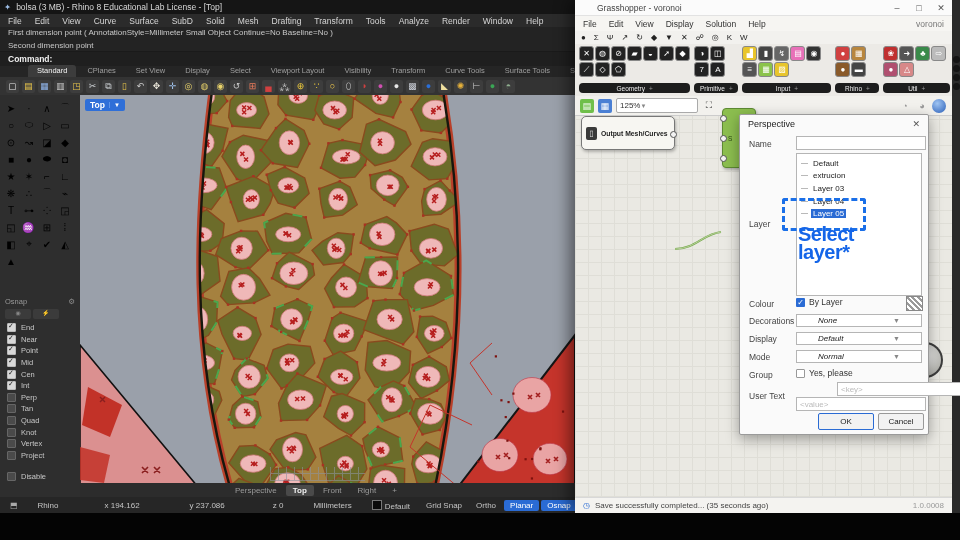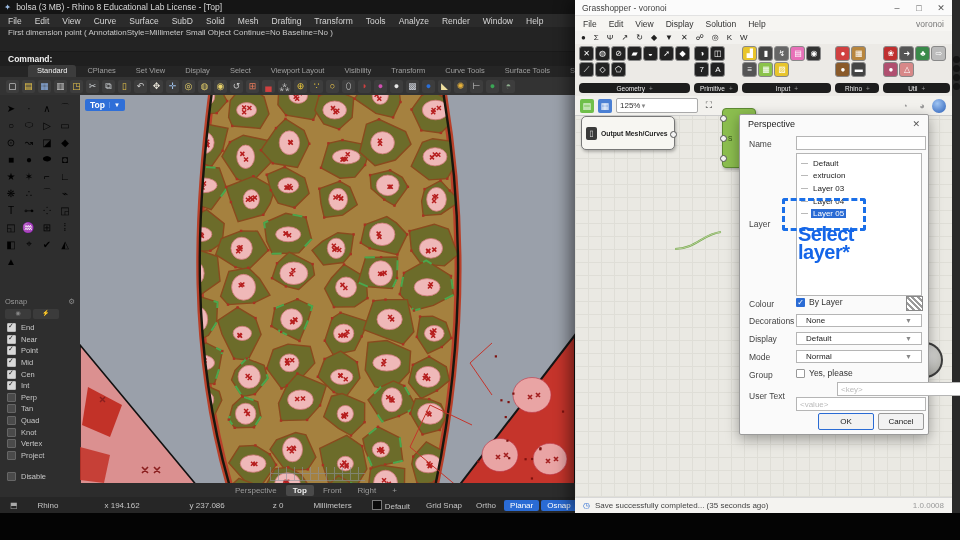--- a/index.html
+++ b/index.html
@@ -41,21 +41,21 @@
   #vp-tabs{left:80px;top:483px;width:495px;height:14px;background:#2c2c2c;display:flex;align-items:center;gap:2px;padding-left:148px;color:#9b9b9b;font-size:8px;}
   #vp-tabs .vtab{padding:1px 7px;border-radius:2px;}
   #vp-tabs .vtab.active{background:#4a4a4a;color:#f0f0f0;font-weight:bold;}
   #r-status{left:0;top:497px;width:575px;height:16px;background:#262626;color:#c4c4c4;font-size:8px;display:flex;align-items:center;gap:0;}
   #r-status .seg{padding:0 10px;white-space:nowrap;}
   #r-status .tog{padding:1px 6px;border-radius:2px;margin:0 1px;white-space:nowrap;}
   #r-status .tog.on{background:#2a6bd4;color:#fff;}
   .swatch{display:inline-block;width:8px;height:8px;background:#0a0a0a;border:1px solid #777;vertical-align:-1px;margin-right:3px;}
   
   #gh{left:575px;top:0;width:377px;height:513px;background:#f0efec;box-shadow:-6px 0 14px rgba(0,0,0,.45);}
-  #gh-title{left:0;top:0;width:377px;height:16px;background:#fbfbfb;border-bottom:1px solid #e2e2e2;display:flex;align-items:center;font-size:8.5px;color:#444;padding-left:7px;box-sizing:border-box;}
+  #gh-title{left:0;top:0;width:377px;height:16px;background:#fbfbfb;border-bottom:1px solid #e2e2e2;display:flex;align-items:center;font-size:8.5px;color:#444;padding-left:22px;box-sizing:border-box;}
   #gh-title .ctrls{margin-left:auto;display:flex;}
   #gh-title .ctrls span{width:22px;text-align:center;color:#555;font-size:9px;}
   #gh-menu{left:0;top:16px;width:377px;height:15px;background:#f6f5f2;display:flex;align-items:center;gap:12px;padding:0 8px;box-sizing:border-box;font-size:8.5px;color:#333;}
   #gh-menu .search{margin-left:auto;color:#777;}
   #gh-cats{left:0;top:31px;width:377px;height:13px;background:#f2f1ee;display:flex;align-items:center;gap:8px;padding-left:6px;font-size:8px;color:#222;border-bottom:1px solid #ddd;}
   #gh-panel{left:0;top:44px;width:377px;height:52px;background:#eceae6;display:flex;gap:4px;padding:2px 2px 0 4px;box-sizing:border-box;}
   .ggroup{display:flex;flex-direction:column;}
   .gicons{display:flex;flex-wrap:wrap;align-content:flex-start;gap:1px;height:36px;}
   .gicon{width:15px;height:15px;border-radius:3px;color:#fff;font-size:8px;display:flex;align-items:center;justify-content:center;border:1px solid #888;box-sizing:border-box;}
   .glabel{height:10px;background:#1d1d1d;border-radius:4px;color:#eee;font-size:6.5px;display:flex;align-items:center;justify-content:center;gap:4px;margin-top:1px;}
@@ -87,21 +87,21 @@
   #layer-list{position:absolute;left:56px;top:38px;width:126px;height:143px;background:#fff;border:1px solid #b5b5b5;overflow:hidden;padding-top:3px;box-sizing:border-box;}
   .lrow{display:flex;align-items:center;height:12.6px;font-size:8px;color:#222;padding-left:4px;position:relative;}
   .lrow .tree{width:7px;height:1px;background:#b9b9b9;margin-right:3px;flex:none;}
   .lrow .lname{padding:0 2px;}
   .lrow.selected .lname{background:#2a6bd4;color:#fff;}
   #annot-box{position:absolute;left:42px;top:83px;width:78px;height:27px;border:3px dashed #1a6fe8;border-radius:3px;z-index:4;}
   #annot-text{position:absolute;left:58px;top:110px;font-size:20px;line-height:18px;font-weight:800;color:#1465e8;letter-spacing:-.5px;z-index:4;}
   .drow-cb{position:absolute;left:56px;display:flex;align-items:center;gap:4px;}
   .bluecb{width:9px;height:9px;background:#2a6bd4;border-radius:1px;color:#fff;font-size:8px;display:flex;align-items:center;justify-content:center;}
   .emptycb{width:9px;height:9px;background:#fff;border:1px solid #999;border-radius:1px;box-sizing:border-box;}
-  .dselect{position:absolute;left:56px;width:126px;height:13px;background:#fff;border:1px solid #b5b5b5;display:flex;align-items:center;justify-content:space-between;padding:0 9px;font-size:8px;color:#222;box-sizing:border-box;}
+  .dselect{position:absolute;left:56px;width:126px;height:13px;background:#fff;border:1px solid #b5b5b5;display:flex;align-items:center;justify-content:space-between;padding:0 21px;font-size:8px;color:#222;box-sizing:border-box;font-style:italic;}
   .dselect .car{color:#888;font-size:7px;}
   #hatch{position:absolute;left:166px;top:181px;width:15px;height:13px;border:1px solid #888;background:repeating-linear-gradient(45deg,#9a9a9a 0 2px,#fff 2px 4px);}
   .dbtn{position:absolute;height:15px;background:#f2f2f2;border:1px solid #999;border-radius:2px;font-size:8px;color:#222;display:flex;align-items:center;justify-content:center;}
   .dbtn.primary{border-color:#2a6bd4;}
   input::placeholder{color:#bbb;}
 </style>
 </head>
 <body>
 
 <div id="stage">
@@ -124,20 +124,21 @@
         <span class="rmenu-item">Drafting</span>
         <span class="rmenu-item">Transform</span>
         <span class="rmenu-item">Tools</span>
         <span class="rmenu-item">Analyze</span>
         <span class="rmenu-item">Render</span>
         <span class="rmenu-item">Window</span>
         <span class="rmenu-item">Help</span>
       </div>
     <div id="r-hist" class="abs">
       <div>First dimension point ( AnnotationStyle=Millimeter Small  Object  Continue=No  Baseline=No )</div>
+      <div>Second dimension point</div>
     </div>
     <div id="r-cmd" class="abs">
       <span>Command:</span>
     </div>
     <div id="r-tabs" class="abs">
 
     <span class="rtab active">Standard</span>
         <span class="rtab">CPlanes</span>
         <span class="rtab">Set View</span>
         <span class="rtab">Display</span>

